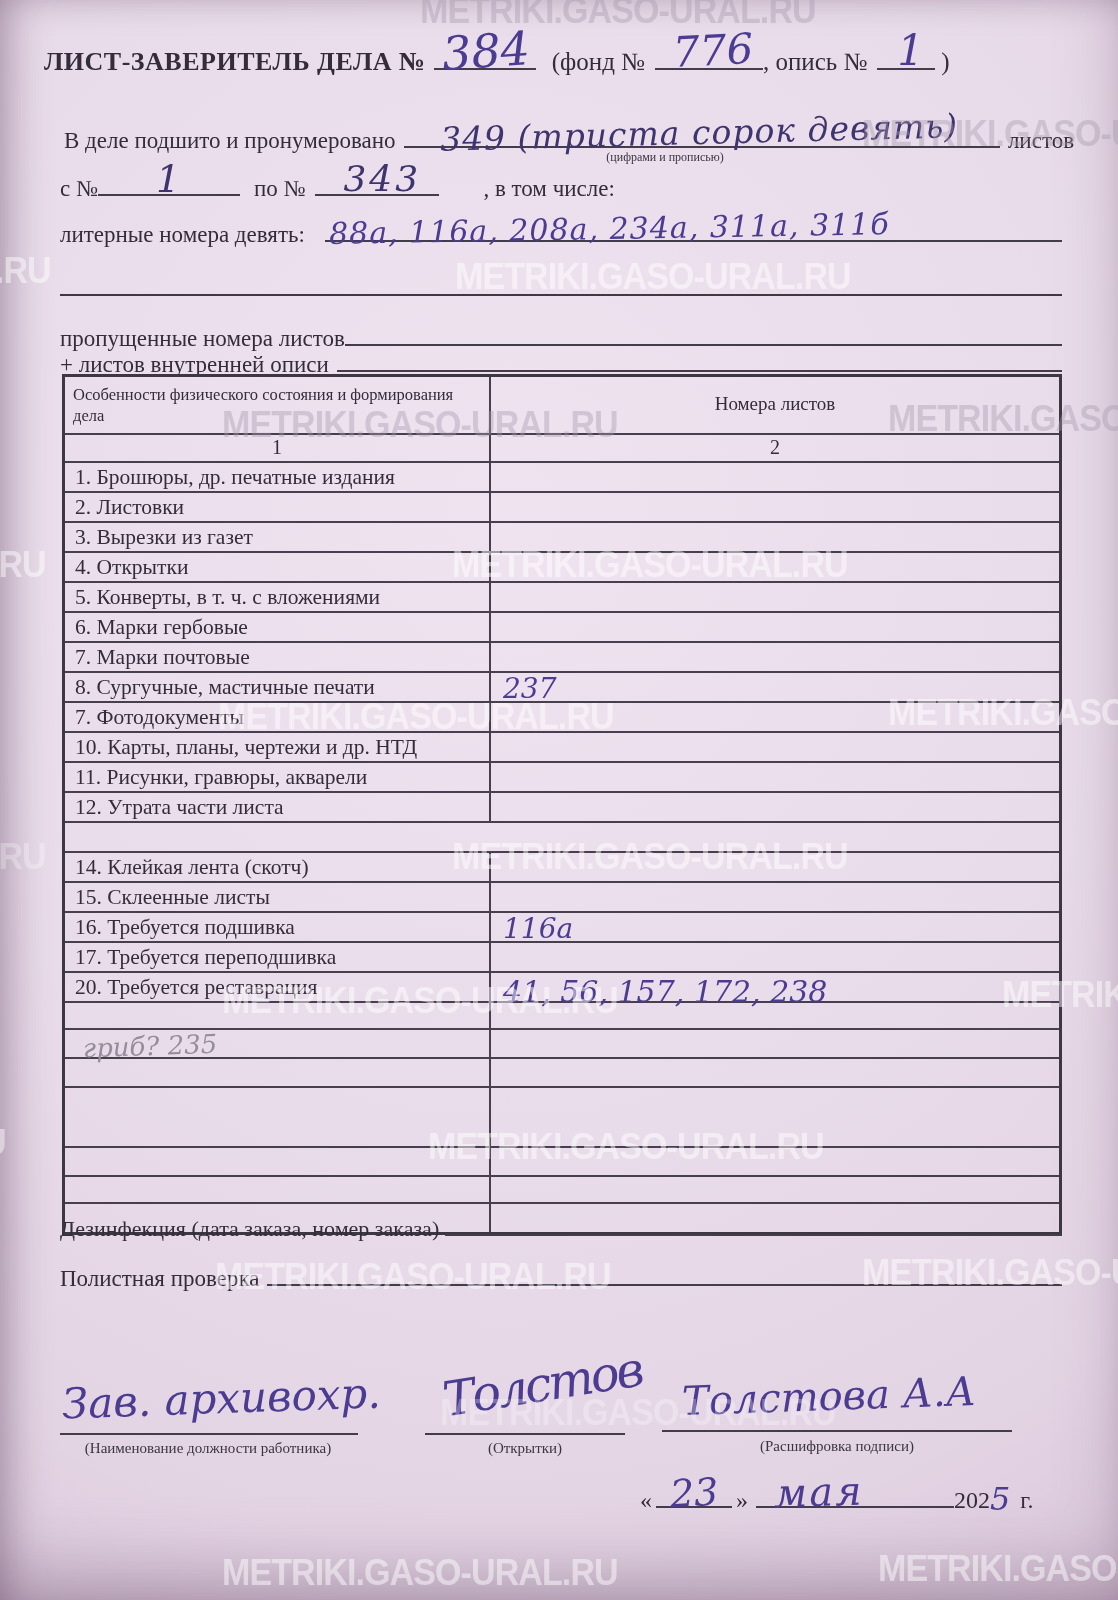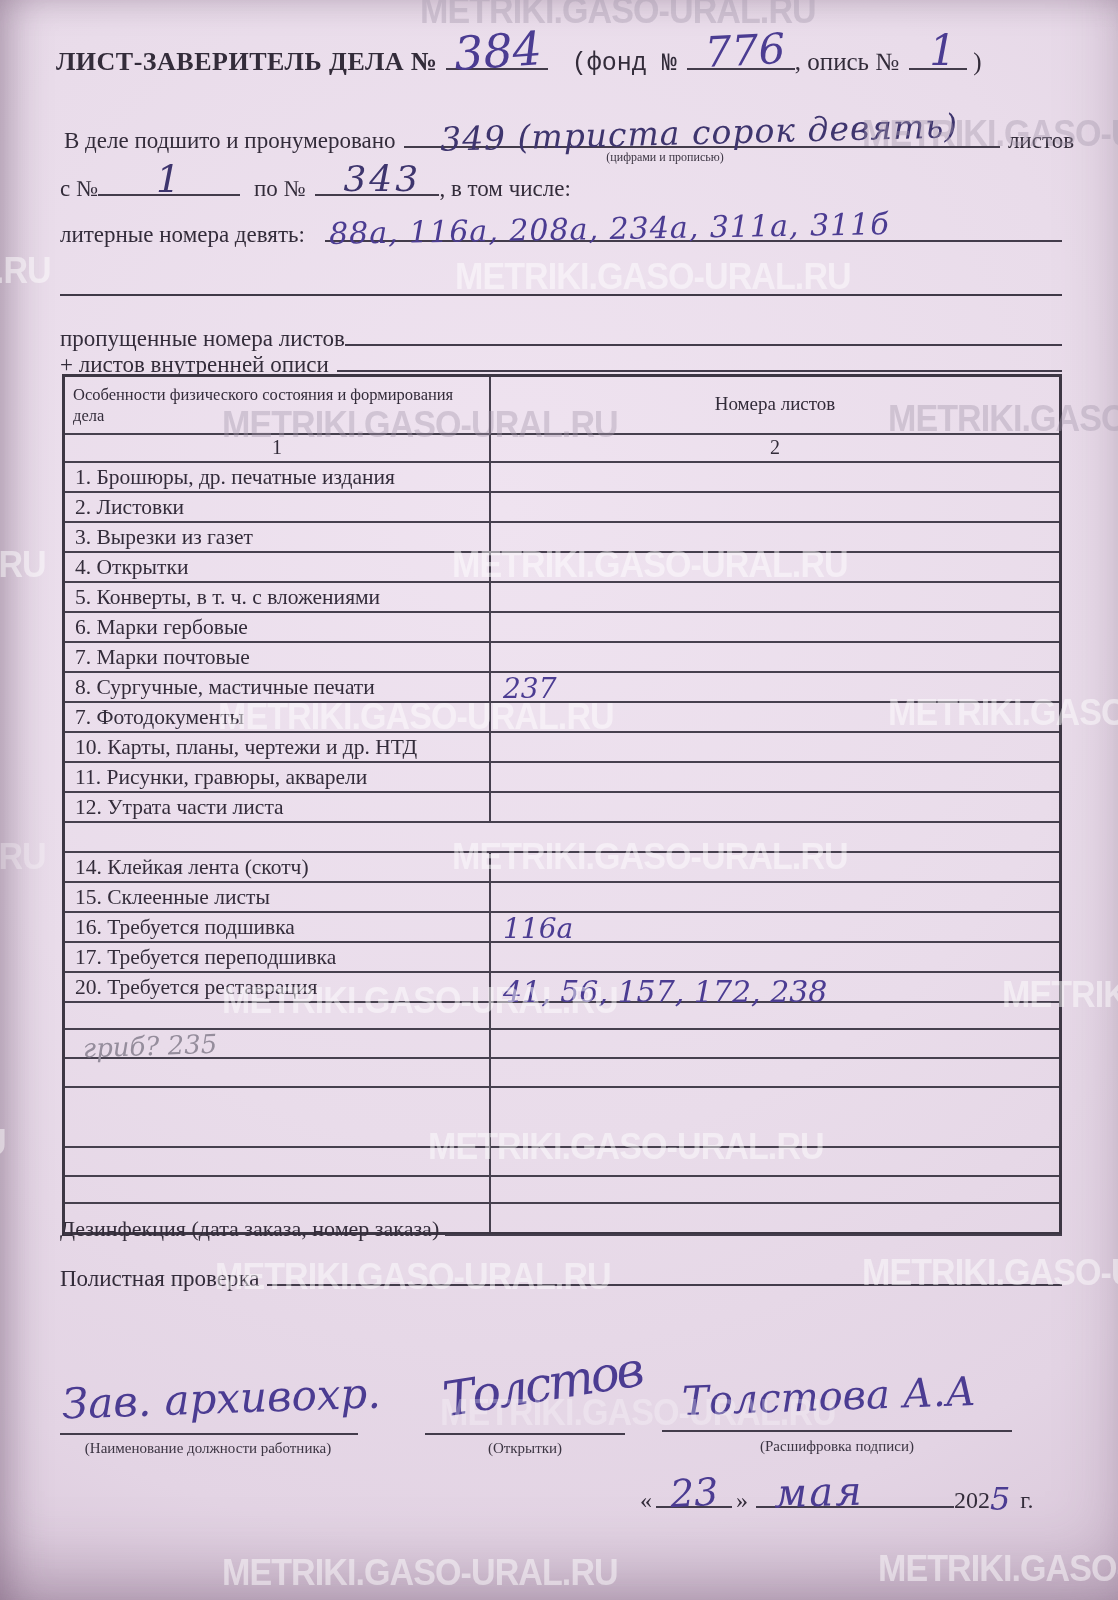--- a/index.html
+++ b/index.html
@@ -48,26 +48,26 @@
   .h25{height:25px;} .h27{height:27px;} .h58{height:58px;}
   .thead-left{font-size:16.5px;padding:8px 6px 0 8px;line-height:1.25;}
   .thead-right{font-size:19px;text-align:center;padding-top:16px;}
   .tnum{font-size:20px;text-align:center;line-height:24px;}
 </style>
 </head>
 <body>
 
 <div id="page">
 
-  <div class="abs row" style="left:56px;top:40px;width:1010px;">
+  <div class="abs row" style="left:44px;top:40px;width:1010px;">
     <span class="printed" style="font-weight:bold;font-size:26px;letter-spacing:.5px;">ЛИСТ-ЗАВЕРИТЕЛЬ ДЕЛА №</span>
     <span class="slot" style="width:102px;margin-left:8px;">
       <span class="hw ink" style="font-size:46px;bottom:-6px;left:8px;transform:rotate(-4deg);">384</span>
     </span>
-    <span class="printed" style="font-size:25px;margin-left:24px;font-family:Liberation Mono, monospace;">(фонд №</span>
+    <span class="printed" style="font-size:25px;margin-left:16px;">(фонд №</span>
     <span class="slot" style="width:108px;margin-left:10px;">
       <span class="hw ink" style="font-size:42px;bottom:-4px;left:18px;transform:rotate(-3deg);">776</span>
     </span>
     <span class="printed" style="font-size:25px;">, опись №</span>
     <span class="slot" style="width:58px;margin-left:10px;">
       <span class="hw ink" style="font-size:42px;bottom:-4px;left:20px;">1</span>
     </span>
     <span class="printed" style="font-size:25px;margin-left:6px;">)</span>
   </div>
 
@@ -82,21 +82,21 @@
 
   <div class="abs row" style="left:60px;top:166px;width:700px;">
     <span class="printed" style="font-size:23px;">с №</span>
     <span class="slot" style="width:142px;">
       <span class="hw ink2" style="font-size:38px;bottom:-4px;left:58px;">1</span>
     </span>
     <span class="printed" style="font-size:23px;margin-left:14px;">по №</span>
     <span class="slot" style="width:124px;margin-left:10px;">
       <span class="hw ink2" style="font-size:36px;bottom:-3px;left:28px;letter-spacing:3px;">343</span>
     </span>
-    <span class="printed" style="font-size:23px;">, в том числе:</span>
+    <span class="printed" style="font-size:23px;margin-left:44px;">, в том числе:</span>
   </div>
 
   <div class="abs row" style="left:60px;top:212px;width:1002px;">
     <span class="printed" style="font-size:23px;">литерные номера девять:</span>
     <span class="slot" style="flex:1;margin-left:20px;">
       <span class="hw ink" style="font-size:30px;bottom:-4px;left:4px;letter-spacing:1px;transform:rotate(-1deg);">88а, 116а, 208а, 234а, 311а, 311б</span>
     </span>
   </div>
 
   <div class="abs" style="left:60px;top:262px;width:1002px;height:32px;border-bottom:2.5px solid #3f3947;"></div>

